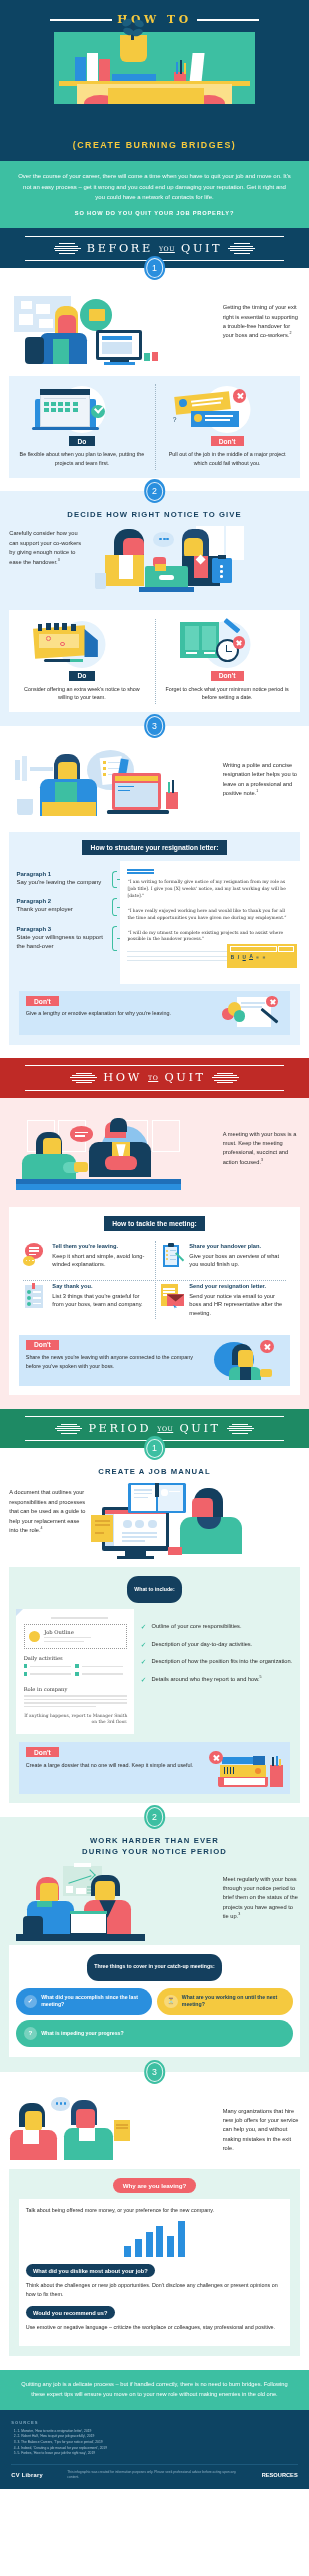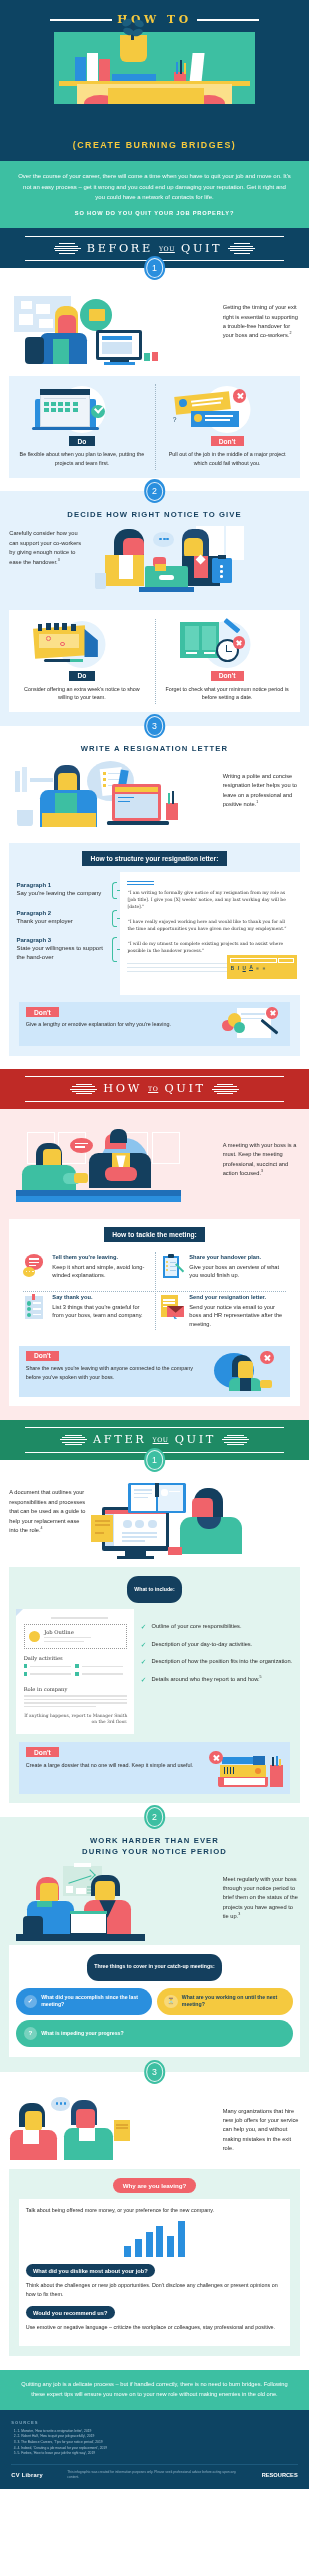--- a/index.html
+++ b/index.html
@@ -407,21 +407,20 @@
       </div>
     </div>
     <div style="height:13.4px"></div>
   </div>
 
   <div class="bg-white step-wrap">
     <div class="badge-holder">
         <div class="badge blue">3</div>
       </div>
     <div style="height:17.5px"></div>
-    <div class="step-title">WRITE A RESIGNATION LETTER</div>
 
     <div class="step-body">
       <div class="step-art art" style="height:75px;width:196px;">
         <div class="sh" style="left:6.2px;top:10.3px;width:4.1px;height:20.6px;background:#cfe3f4;"></div>
         <div class="sh" style="left:12.4px;top:6.2px;width:5.2px;height:25px;background:#d9e9f7;"></div>
         <div class="sh" style="left:20.6px;top:17.5px;width:23px;height:4.1px;background:#cfe3f4;"></div>
         <div class="sh" style="left:45px;top:4.1px;width:26px;height:26px;background:#1f4b73;border-radius:11.3px 11.3px 0 0;"></div>
         <div class="sh" style="left:49px;top:12.4px;width:18.5px;height:21.6px;background:#f5c93f;border-radius:4.1px;"></div>
         <div class="sh r" style="left:78px;top:0px;width:47px;height:40px;background:#cfe3f4;"></div>
         <div class="sh" style="left:92px;top:7.2px;width:21.6px;height:27px;background:#fff;transform:rotate(-6deg);"></div>
@@ -693,39 +692,40 @@
       <span class="banner-bot-line"></span>
     <div class="banner-inner">
       <span class="stripes">
           <i></i>
           <i></i>
           <i></i>
           <i></i>
           <i></i>
         </span>
       <span class="banner-text">
-        <span>AFTER</span>
+        <span>PERIOD</span>
         <span class="you">YOU</span>
         <span>QUIT</span>
       </span>
       <span class="stripes">
           <i></i>
           <i></i>
           <i></i>
           <i></i>
           <i></i>
         </span>
     </div>
   </div>
 
   <div class="bg-white step-wrap">
     <div class="badge-holder">
         <div class="badge green">1</div>
       </div>
     <div style="height:17.5px"></div>
+    <div class="step-title">CREATE A JOB MANUAL</div>
 
     <div class="step-body">
       <div class="step-copy" style="padding-top:5.2px">
         <span>A document that outlines your responsibilities and processes that can be used as a guide to help your replacement ease into the role.</span><sup>4</sup>
       </div>
       <div class="step-art art" style="height:77px;width:165px;">
         <div class="sh" style="left:10.3px;top:24px;width:67px;height:44px;background:#143f5e;border-radius:2.1px;"></div>
         <div class="sh" style="left:13.4px;top:27px;width:61px;height:36px;background:#fff;"></div>
         <div class="sh" style="left:13.4px;top:27px;width:9.3px;height:36px;background:#cfe3f4;"></div>
         <div class="sh" style="left:13.4px;top:27px;width:61px;height:4.1px;background:#f0636a;"></div>

